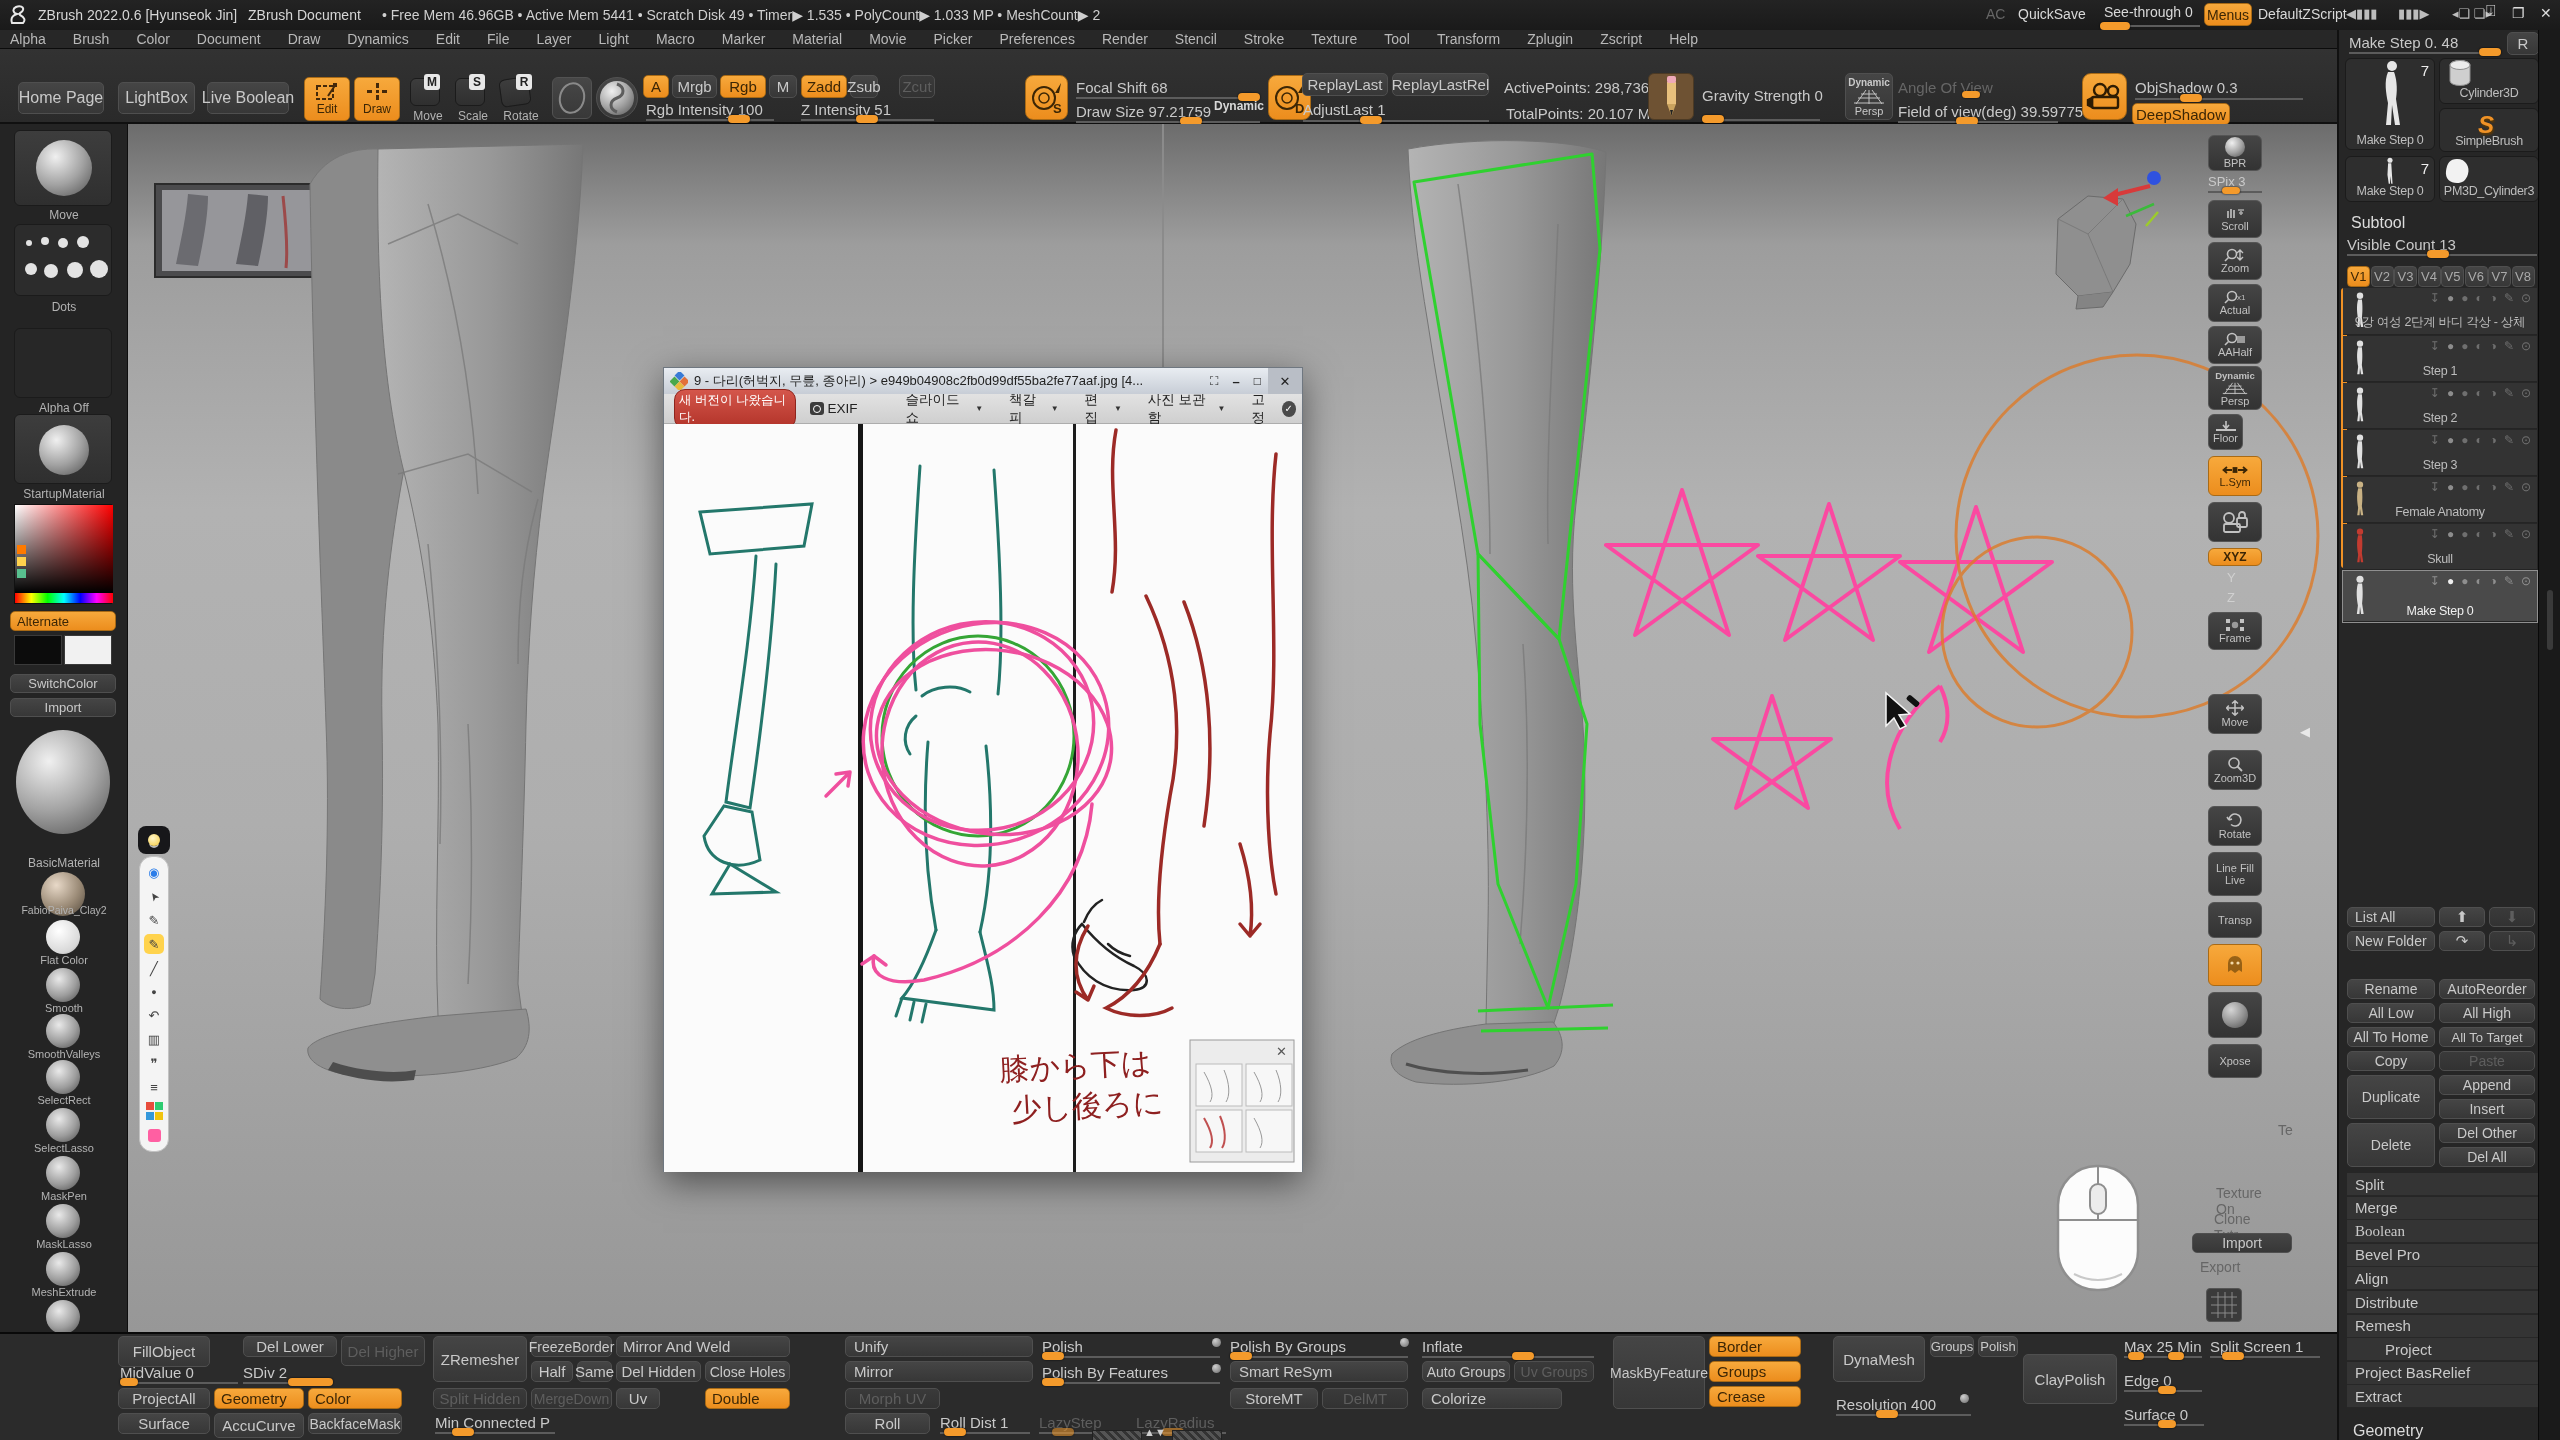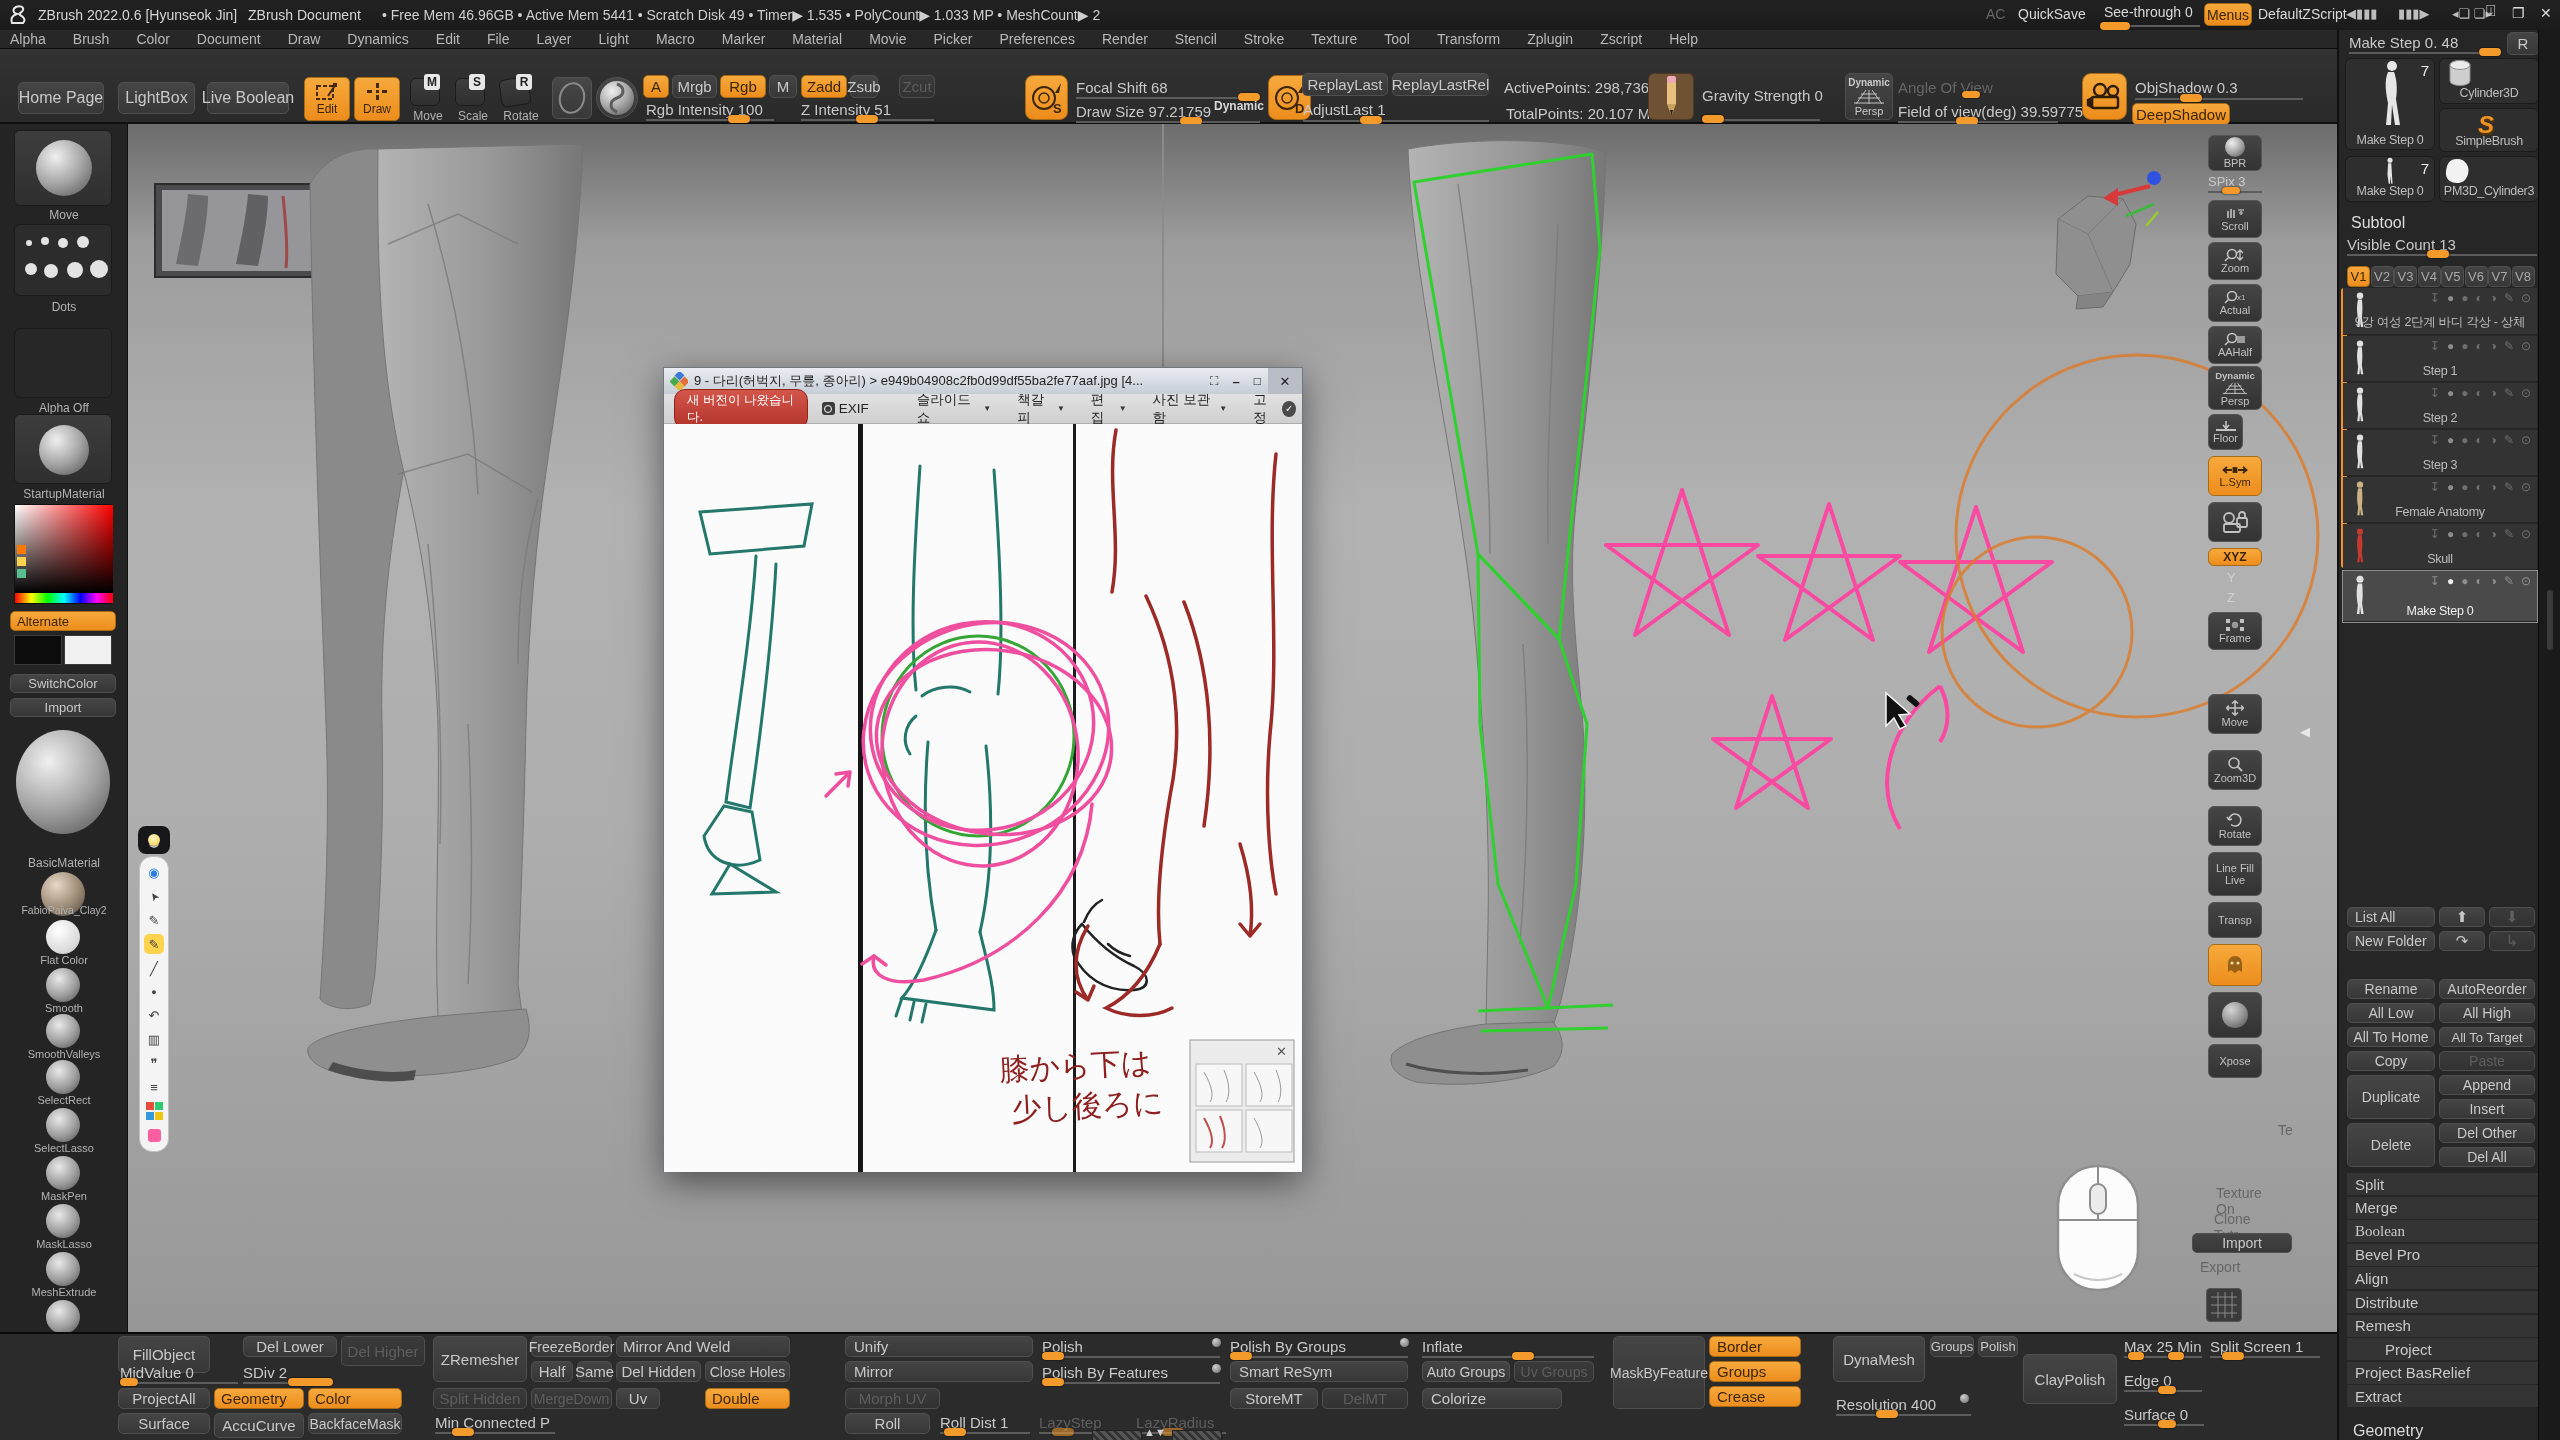--- a/index.html
+++ b/index.html
@@ -816,21 +816,21 @@
         <div class="prow" style="top: 1355.4px;">Extract</div>
       </div>
     <span class="abs" style="left:14px;top:1392px;font-size:16px;color:#dcdcdc">Geometry</span>
   </div>
   <div class="abs" id="redge">
     <div class="abs" style="left:8px;top:560px;width:6px;height:60px;background:#3a3a3a;border-radius:3px"></div>
   </div>
 
   <div class="abs" id="bbar">
 
-    <div class="abs btn" style="left:118px;top:2px;width:92px;height:37px">FillObject</div>
+    <div class="abs btn" style="left:118px;top:2px;width:92px;height:31px">FillObject</div>
     <div class="abs btn" style="left:243px;top:2px;width:94px;height:21px">Del Lower</div>
     <div class="abs btn dim" style="left:341px;top:2px;width:84px;height:30px">Del Higher</div>
     <span class="abs bl" style="left:120px;top:30px">MidValue 0</span>
     <div class="abs track" style="left:120px;top:48px;width:118px"></div>
     <div class="abs knob" style="left:120px;top:44px;width:18px"></div>
     <span class="abs bl" style="left:243px;top:30px">SDiv 2</span>
     <div class="abs track" style="left:243px;top:48px;width:90px"></div>
     <div class="abs knob" style="left:288px;top:44px;width:45px"></div>
     <div class="abs btn" style="left:118px;top:54px;width:92px;height:21px">ProjectAll</div>
     <div class="abs btn orange" style="left:214px;top:54px;width:90px;height:21px;justify-content:flex-start;padding-left:6px">Geometry</div>
@@ -928,21 +928,21 @@
         <rect x="11" y="6" width="7" height="7" fill="#e2703a" transform="rotate(45 14.5 9.5)"></rect>
         <rect x="6" y="11" width="7" height="7" fill="#e8b93c" transform="rotate(45 9.5 14.5)"></rect>
       </svg>
       <span style="flex:1;overflow:hidden;white-space:nowrap">9 - 다리(허벅지, 무릎, 종아리) &gt; e949b04908c2fb0d99df55ba2fe77aaf.jpg [4...</span>
       <span style="margin:0 7px;font-size:12px">⛶</span>
       <span style="margin:0 7px;font-weight:bold">–</span>
       <span style="margin:0 7px;font-size:12px">□</span>
       <span style="width:34px;height:26px;background:#b9bec6;display:flex;align-items:center;justify-content:center">✕</span>
     </div>
     <div class="abs" id="vtools">
-      <span style="margin:0 14px 0 10px;background:linear-gradient(#d4564b,#b23329);color:#fff;border:1px solid #8e241c;border-radius:11px;padding:2px 12px;font-size:12.5px">새 버전이 나왔습니다.</span>
+      <span style="margin:0 14px 0 10px;background:linear-gradient(#d4564b,#b23329);color:#fff;border:1px solid #8e241c;border-radius:11px;padding:2px 4px;font-size:12.5px">새 버전이 나왔습니다.</span>
       <span style="display:inline-flex;width:15px;height:13px;background:#3c3c3c;border-radius:3px;margin-right:4px;align-items:center;justify-content:center">
           <i style="width:6px;height:6px;border:1.5px solid #fff;border-radius:50%"></i>
         </span>
       <span class="vmenu">EXIF</span>
       <span class="vmenu" style="margin-left:22px">
           <span>슬라이드 쇼</span>
           <span class="varrow">▼</span>
         </span>
       <span class="vmenu">
           <span>책갈피</span>

